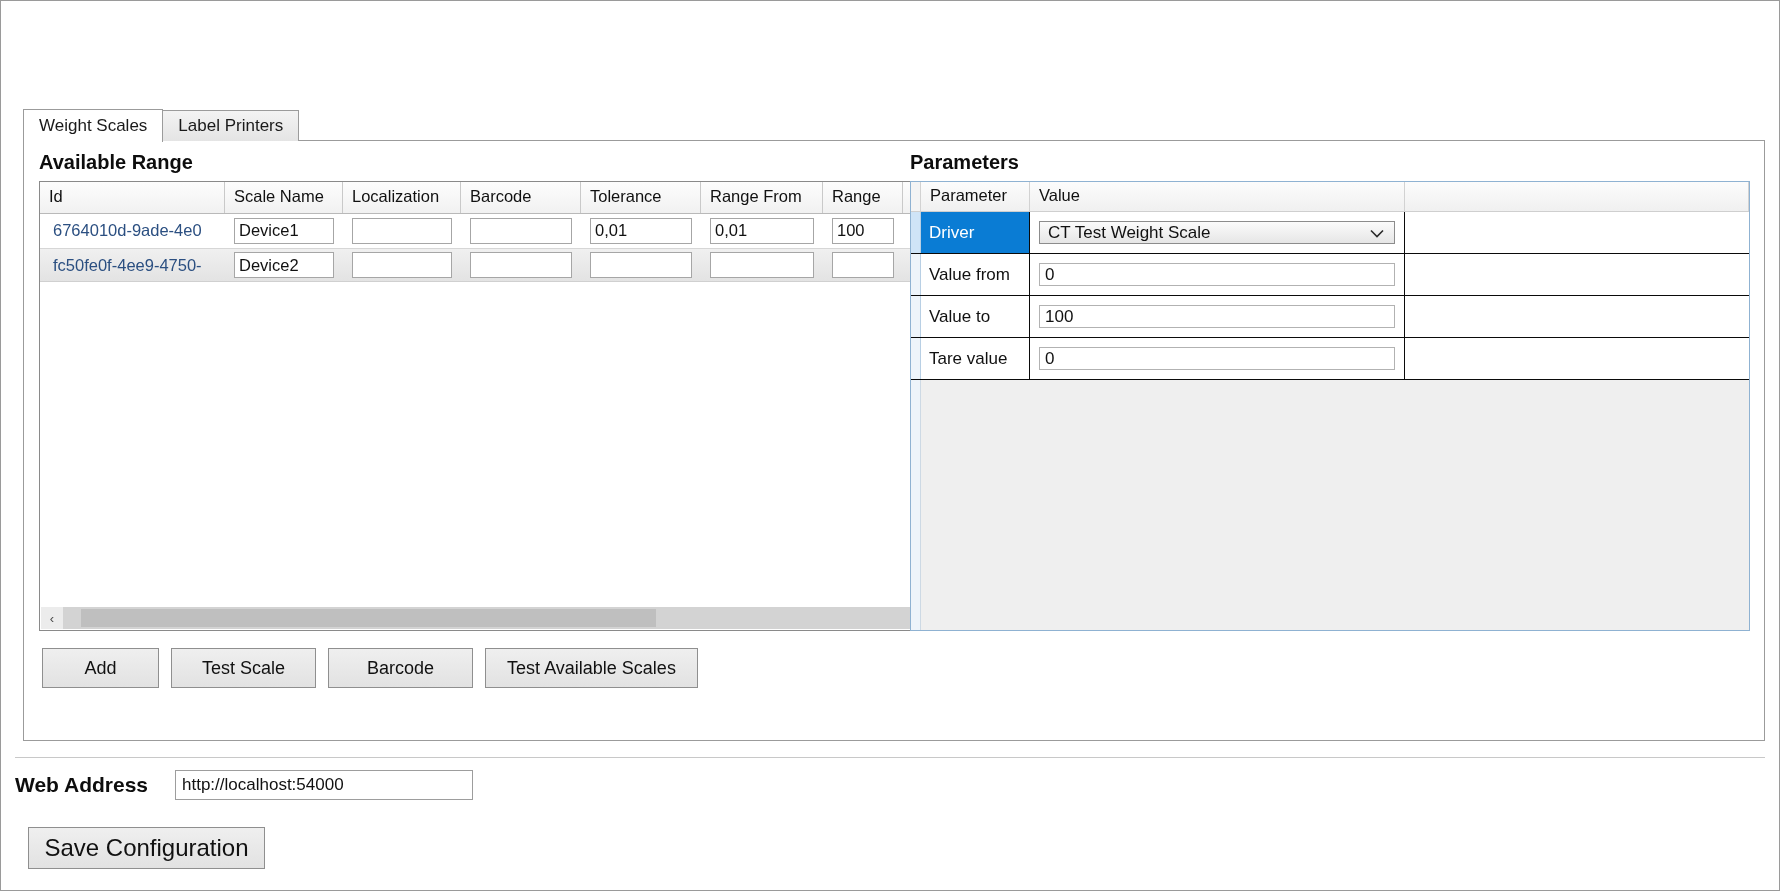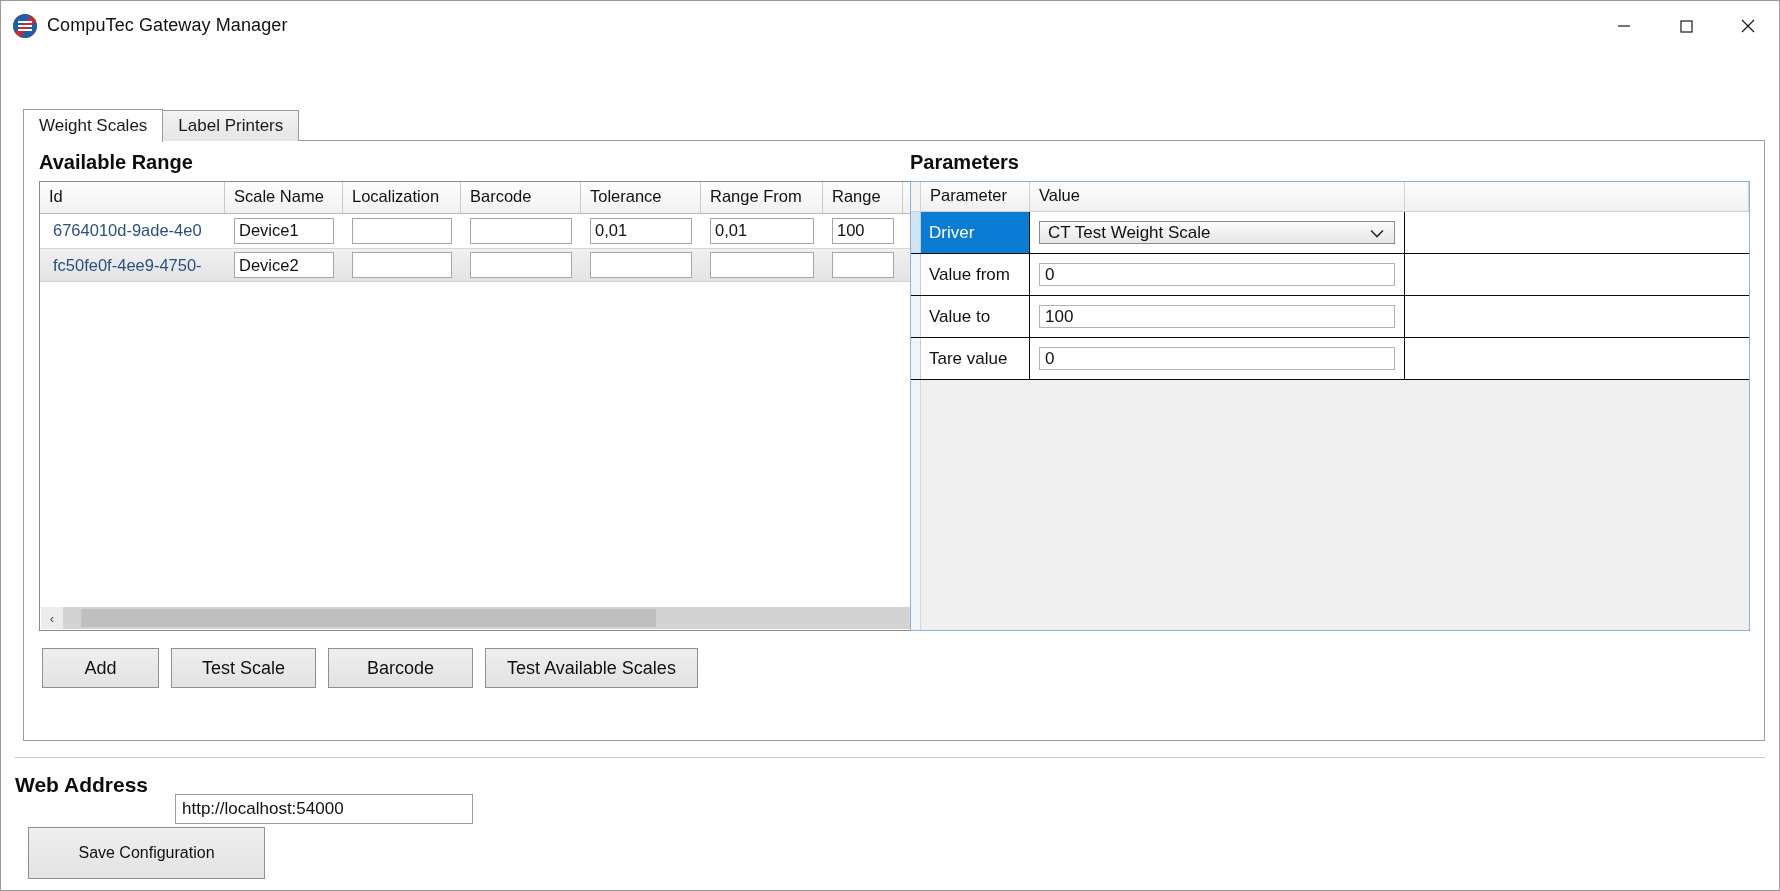--- a/index.html
+++ b/index.html
@@ -349,63 +349,38 @@
     position: absolute;
     left: 174px; top: 769px;
     width: 298px; height: 30px;
     border: 1px solid #9d9d9d;
     background: #ffffff;
     font-family: "Liberation Sans", sans-serif;
     font-size: 17px;
     color: #111;
     padding: 0 6px;
     outline: none;
-    margin-top: 24px;
   }
   #btn-save {
     position: absolute;
     left: 27px; top: 826px;
-    width: 237px; height: 52px;
-    font-size: 16px;
+    width: 237px; height: 42px;
+    font-size: 24px;
   }
 
   
   .anno { position: absolute; pointer-events: none; }
   #arrow-anno { left: 140px; top: 265px; }
   #mouse-anno { left: 233px; top: 357px; }
 </style>
 </head>
 <body>
 
 <div id="app">
 
-  <div class="titlebar">
-    <div class="title-left">
-      <div class="app-icon"></div>
-      <div class="title-text">CompuTec Gateway Manager</div>
-    </div>
-    <div class="win-buttons">
-      <div class="win-btn">
-        <svg width="22" height="22" viewBox="0 0 22 22">
-            <line x1="5" y1="11" x2="17" y2="11" stroke="#1a1a1a" stroke-width="1.2"></line>
-          </svg>
-      </div>
-      <div class="win-btn">
-        <svg width="22" height="22" viewBox="0 0 22 22">
-            <rect x="6" y="6" width="11" height="11" fill="none" stroke="#1a1a1a" stroke-width="1.2"></rect>
-          </svg>
-      </div>
-      <div class="win-btn">
-        <svg width="22" height="22" viewBox="0 0 22 22">
-            <line x1="5" y1="5" x2="17" y2="17" stroke="#1a1a1a" stroke-width="1.2"></line>
-            <line x1="17" y1="5" x2="5" y2="17" stroke="#1a1a1a" stroke-width="1.2"></line>
-          </svg>
-      </div>
-    </div>
-  </div>
 
   <div class="tabs-wrap">
     <div class="tab active">
       <span>Weight Scales</span>
     </div>
     <div class="tab">
       <span>Label Printers</span>
     </div>
   </div>
 

